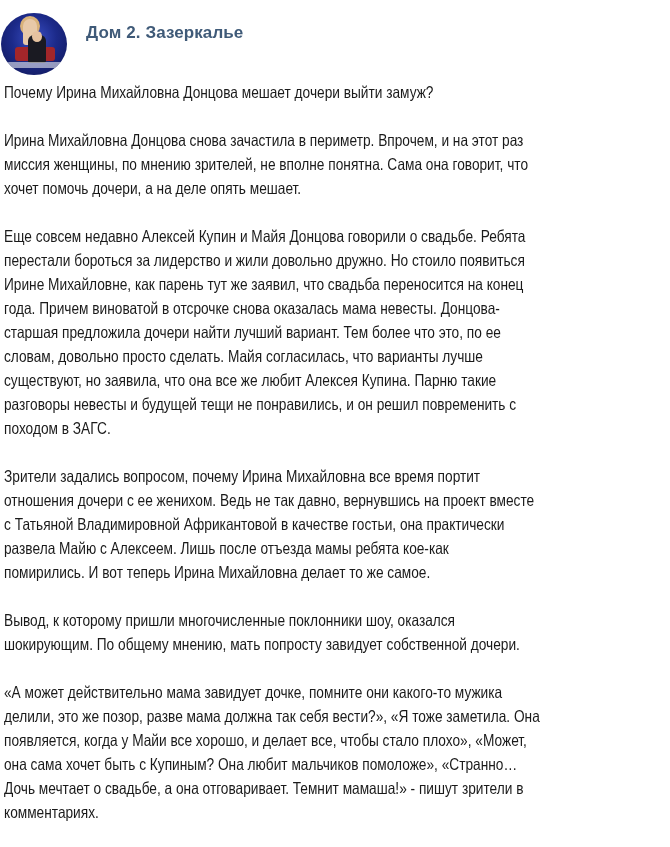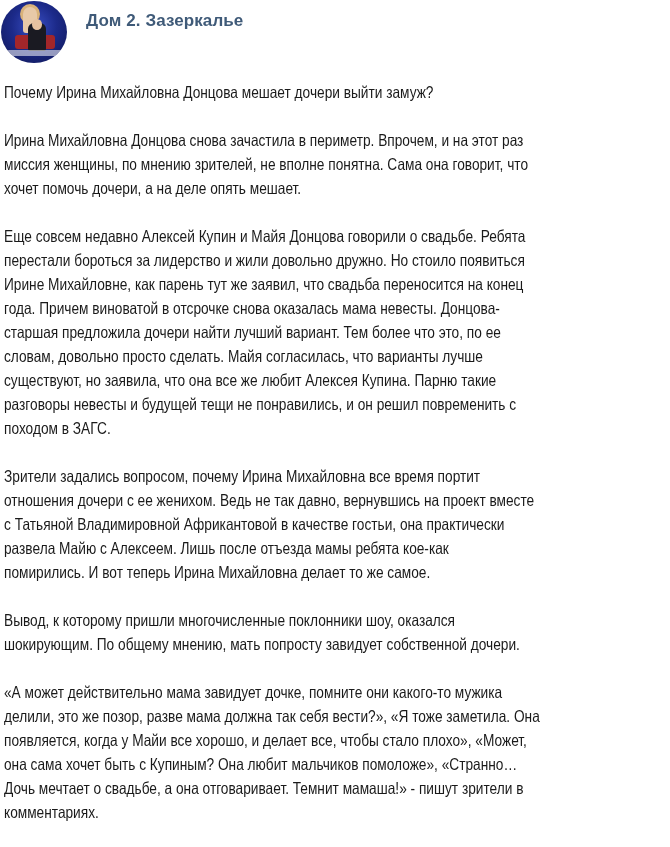--- a/index.html
+++ b/index.html
@@ -1,17 +1,17 @@
 <!DOCTYPE html>
 <html><head>
 <meta charset="utf-8">
 <style>
   html, body { margin: 0; padding: 0; background: #ffffff; }
   body { width: 670px; height: 847px; overflow: hidden; position: relative; font-family: "Liberation Sans", sans-serif; }
-  .header { position: absolute; left: 0; top: 0; width: 670px; height: 66px; text-decoration: underline; }
+  .header { position: absolute; left: 0; top: 12px; width: 670px; height: 66px; text-decoration: underline; }
   .avatar { position: absolute; left: 1px; top: 1px; width: 66px; height: 62px; border-radius: 50%;
     background: radial-gradient(circle at 50% 40%, #3a4fc4 0%, #1c2a8a 45%, #0e1550 100%); overflow: hidden; }
   .avatar .fig1 { position: absolute; left: 22px; top: 6px; width: 14px; height: 26px; border-radius: 7px 7px 3px 3px; background: #e8c9a8; }
   .avatar .fig1hair { position: absolute; left: 19px; top: 3px; width: 20px; height: 20px; border-radius: 50%; background: #d9b27a; }
   .avatar .fig2 { position: absolute; left: 27px; top: 22px; width: 18px; height: 28px; border-radius: 6px 6px 2px 2px; background: #1a1a22; }
   .avatar .face2 { position: absolute; left: 31px; top: 18px; width: 10px; height: 11px; border-radius: 50%; background: #e6c2a0; }
   .avatar .chair { position: absolute; left: 14px; top: 34px; width: 40px; height: 14px; background: #a3262a; border-radius: 3px; }
   .avatar .cap { position: absolute; left: 6px; top: 49px; width: 56px; height: 6px; background: rgba(255,255,255,0.55); border-radius: 2px; }
   .title { position: absolute; left: 86px; top: 11px; font-size: 17px; font-weight: bold; color: #3f5a78; letter-spacing: 0.1px; }
   .content { position: absolute; left: 4px; top: 80px; width: 670px; }

